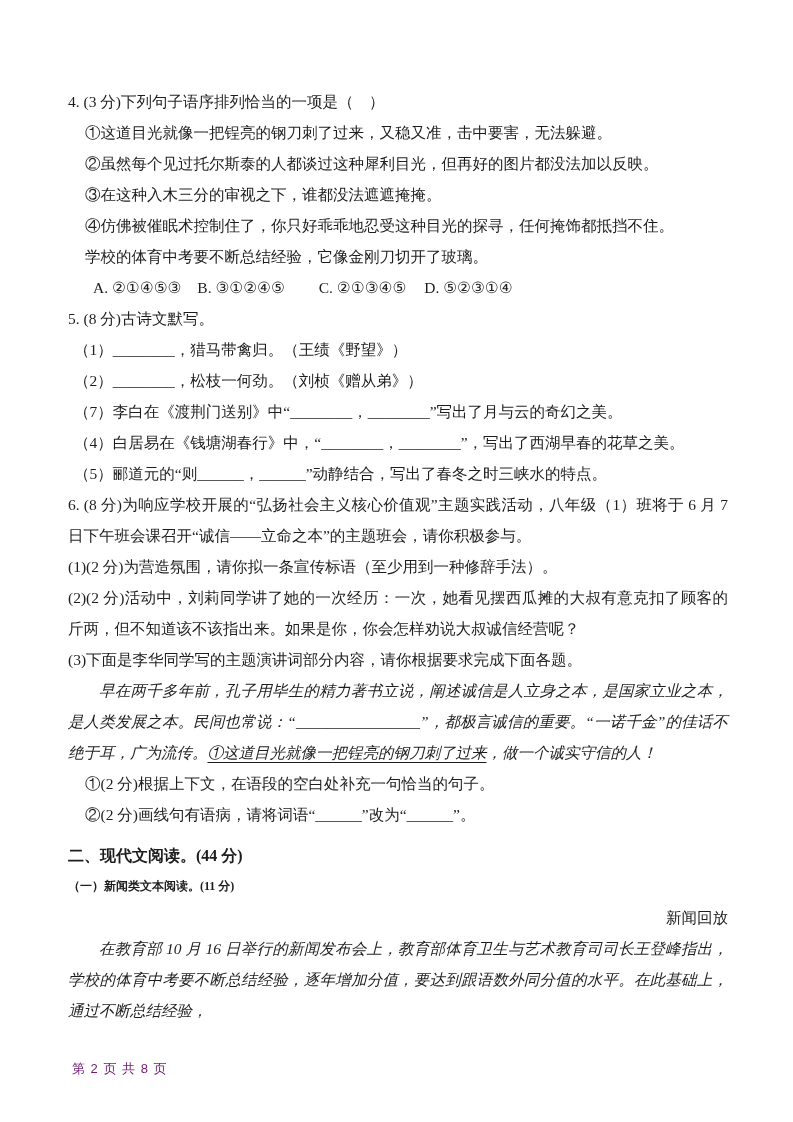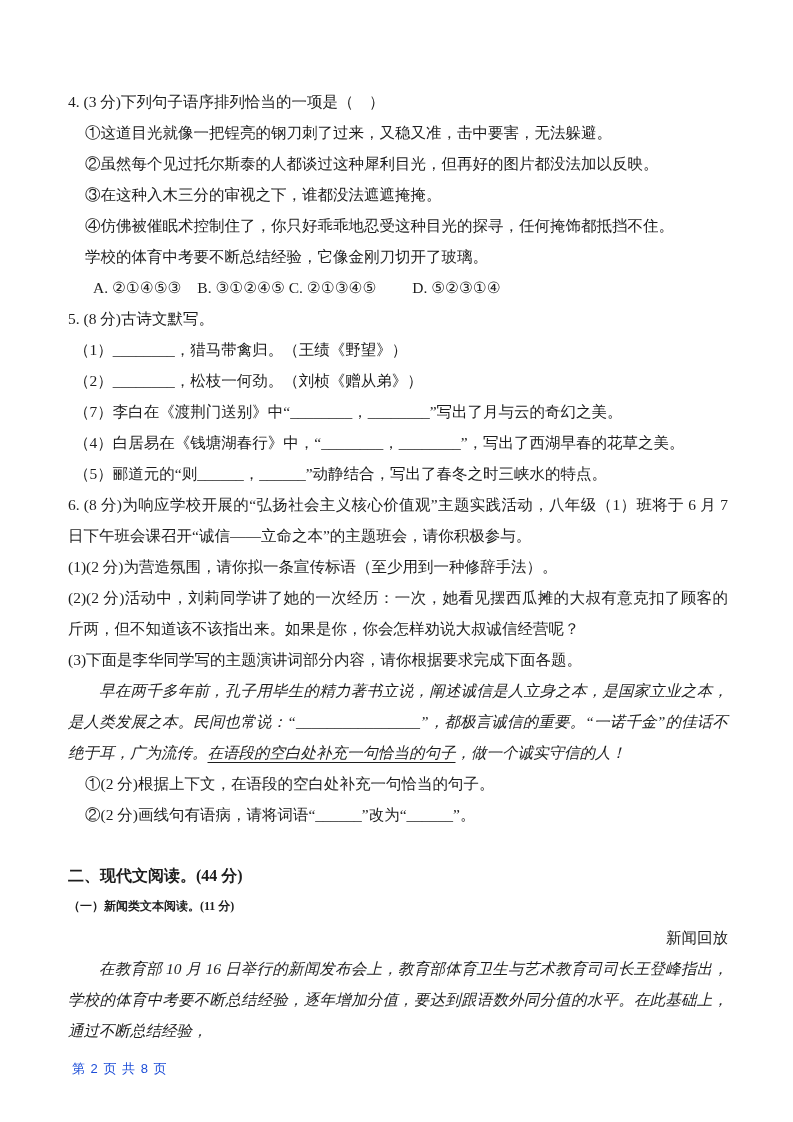--- a/index.html
+++ b/index.html
@@ -18,41 +18,41 @@
     left: 68px;
     width: 660px;
     font-size: 15.5px;
     line-height: 31px;
   }
   p { margin: 0; text-align: justify; }
   .indent-list { padding-left: 17px; }
   .options-row { padding-left: 25px; white-space: nowrap; }
   .options-row .opt { display: inline-block; }
   .options-row .opt-a { margin-right: 12px; }
-  .options-row .opt-b { }
-  .options-row .opt-c { margin-right: 32px; }
+  .options-row .opt-b { margin-right: 30px; }
+  .options-row .opt-c { margin-right: 14px; }
   .q5-item { padding-left: 6px; }
   .kai { font-style: italic; }
   .indent2 { text-indent: 2em; }
   .underline-clause { text-decoration: underline; text-underline-offset: 4px; }
   .sub-q { padding-left: 17px; }
   .section-title {
     font-weight: bold;
-    margin-top: 30px;
+    margin-top: 10px;
     font-size: 16px;
   }
   .subsection-title { font-weight: bold; font-size: 12px; }
   .material-title-center { text-align: right; }
   .page-footer {
     position: absolute;
     top: 1060px;
     left: 72px;
     font-size: 13px;
     font-family: "Liberation Sans", "DejaVu Sans", sans-serif;
-    color: #1d4ed8;
+    color: #701a75;
     letter-spacing: 1px;
   }
 </style>
 </head>
 <body>
 
 <div class="content">
 
   <section>
     <p>4. (3 分)下列句子语序排列恰当的一项是（　）</p>
@@ -76,21 +76,21 @@
     <p class="q5-item">（7）李白在《渡荆门送别》中“________，________”写出了月与云的奇幻之美。</p>
     <p class="q5-item">（4）白居易在《钱塘湖春行》中，“________，________”，写出了西湖早春的花草之美。</p>
     <p class="q5-item">（5）郦道元的“则______，______”动静结合，写出了春冬之时三峡水的特点。</p>
   </section>
 
   <section>
     <p>6. (8 分)为响应学校开展的“弘扬社会主义核心价值观”主题实践活动，八年级（1）班将于 6 月 7 日下午班会课召开“诚信——立命之本”的主题班会，请你积极参与。</p>
     <p>(1)(2 分)为营造氛围，请你拟一条宣传标语（至少用到一种修辞手法）。</p>
     <p>(2)(2 分)活动中，刘莉同学讲了她的一次经历：一次，她看见摆西瓜摊的大叔有意克扣了顾客的斤两，但不知道该不该指出来。如果是你，你会怎样劝说大叔诚信经营呢？</p>
     <p>(3)下面是李华同学写的主题演讲词部分内容，请你根据要求完成下面各题。</p>
-    <p class="kai indent2"><span>早在两千多年前，孔子用毕生的精力著书立说，阐述诚信是人立身之本，是国家立业之本，是人类发展之本。民间也常说：“________________”，都极言诚信的重要。“一诺千金”的佳话不绝于耳，广为流传。</span><span class="underline-clause">在语段的空白处补充一句恰当的句子</span><span>，做一个诚实守信的人！</span></p>
+    <p class="kai indent2"><span>早在两千多年前，孔子用毕生的精力著书立说，阐述诚信是人立身之本，是国家立业之本，是人类发展之本。民间也常说：“________________”，都极言诚信的重要。“一诺千金”的佳话不绝于耳，广为流传。</span><span class="underline-clause">①这道目光就像一把锃亮的钢刀刺了过来</span><span>，做一个诚实守信的人！</span></p>
     <p class="sub-q">①(2 分)根据上下文，在语段的空白处补充一句恰当的句子。</p>
     <p class="sub-q">②(2 分)画线句有语病，请将词语“______”改为“______”。</p>
   </section>
 
   <section>
     <p class="section-title">二、现代文阅读。(44 分)</p>
     <p class="subsection-title">（一）新闻类文本阅读。(11 分)</p>
     <p class="material-title-center">新闻回放</p>
     <p class="kai indent2">在教育部 10 月 16 日举行的新闻发布会上，教育部体育卫生与艺术教育司司长王登峰指出，学校的体育中考要不断总结经验，逐年增加分值，要达到跟语数外同分值的水平。在此基础上，通过不断总结经验，</p>
   </section>

